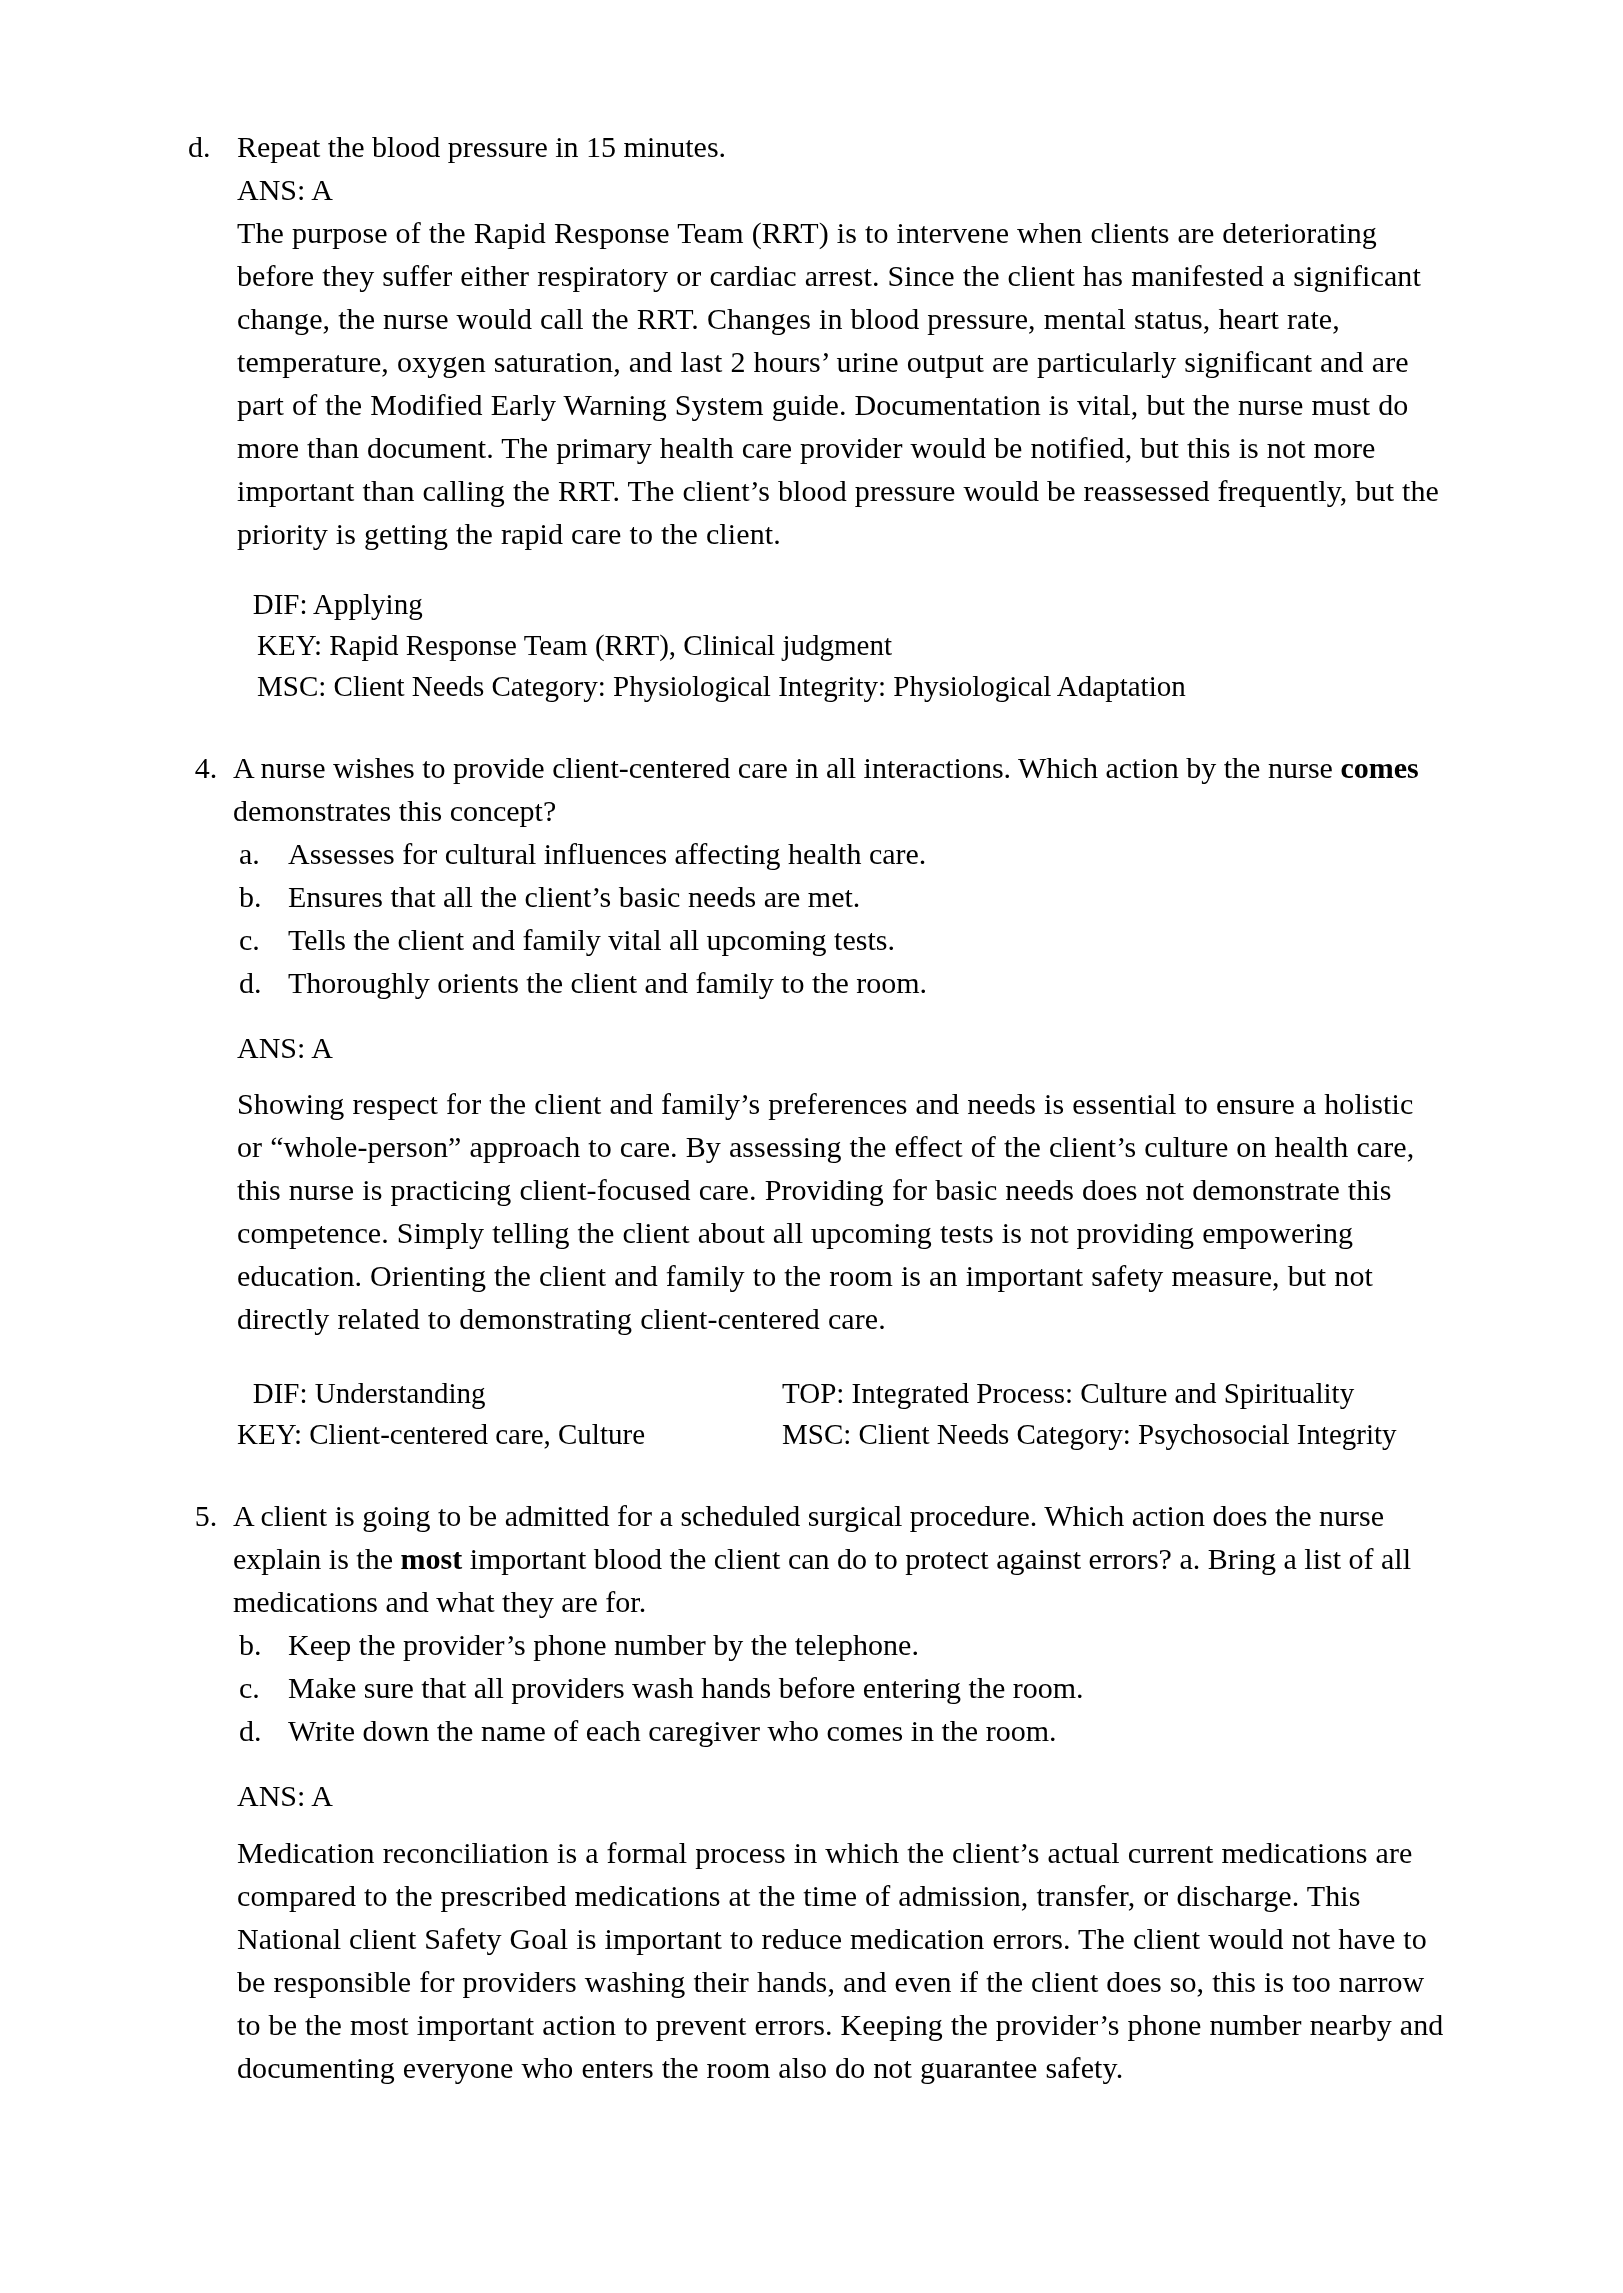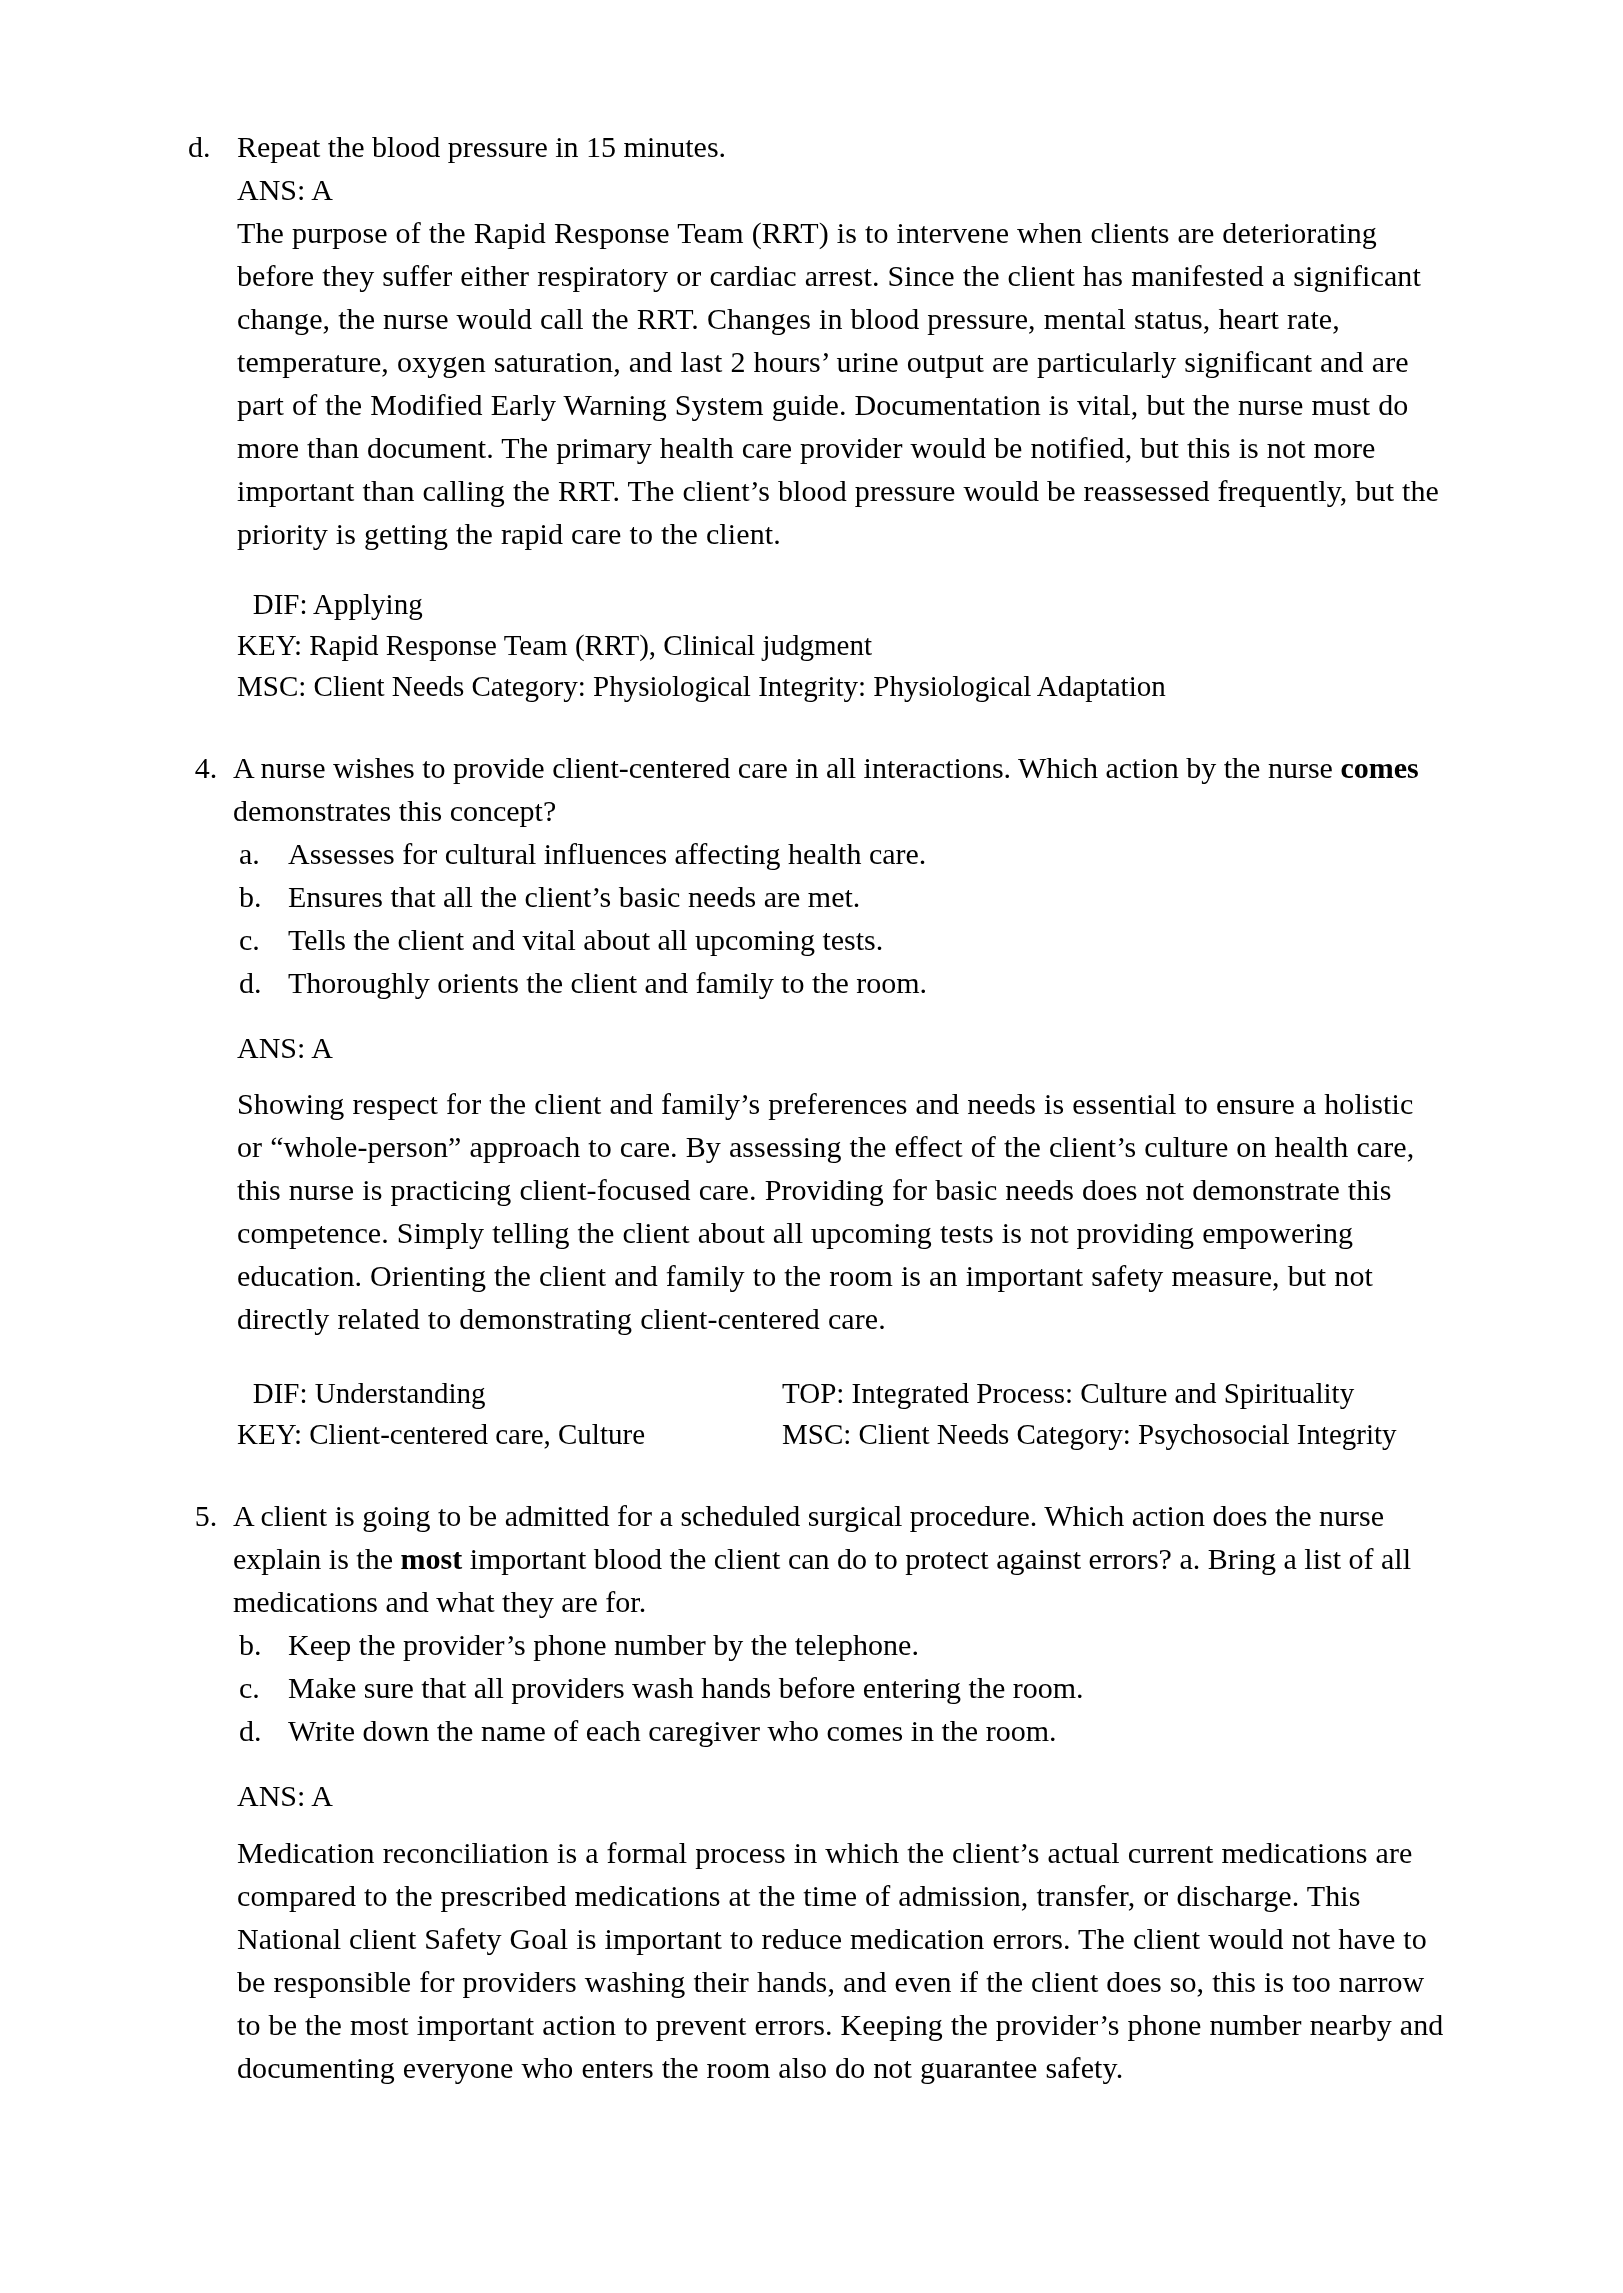--- a/index.html
+++ b/index.html
@@ -93,21 +93,21 @@
   .meta {
     font-size: 29px;
     line-height: 41px;
   }
   .meta-row {
     display: flex;
     align-items: center;
     white-space: pre;
   }
   .meta-left-1   { flex: 0 0 263px; padding-left: 15.7px; box-sizing: border-box; }
-  .meta-full     { flex: 1 1 auto; }
+  .meta-full     { flex: 1 1 auto; margin-left: 20px; }
   .meta-colA     { flex: 0 0 545px; padding-left: 15.7px; box-sizing: border-box; }
   .meta-colA-n   { flex: 0 0 545px; }
   .meta-colB     { flex: 1 1 auto; }
   .sp-14 { height: 13.7px; }
   .sp-22 { height: 21.6px; }
   .sp-30 { height: 29px; }
   .sp-34 { height: 33px; }
   .sp-40 { height: 39px; }
 </style>
 </head>
@@ -151,21 +151,21 @@
       <div class="optrow">
         <div class="optltr">a.</div>
         <div class="opttext">Assesses for cultural influences affecting health care.</div>
       </div>
       <div class="optrow">
         <div class="optltr">b.</div>
         <div class="opttext">Ensures that all the client’s basic needs are met.</div>
       </div>
       <div class="optrow">
         <div class="optltr">c.</div>
-        <div class="opttext">Tells the client and vital about all upcoming tests.</div>
+        <div class="opttext">Tells the client and family vital all upcoming tests.</div>
       </div>
       <div class="optrow">
         <div class="optltr">d.</div>
         <div class="opttext">Thoroughly orients the client and family to the room.</div>
       </div>
     </div>
 
     <div class="sp-22"></div>
 
     <div class="indent2">

